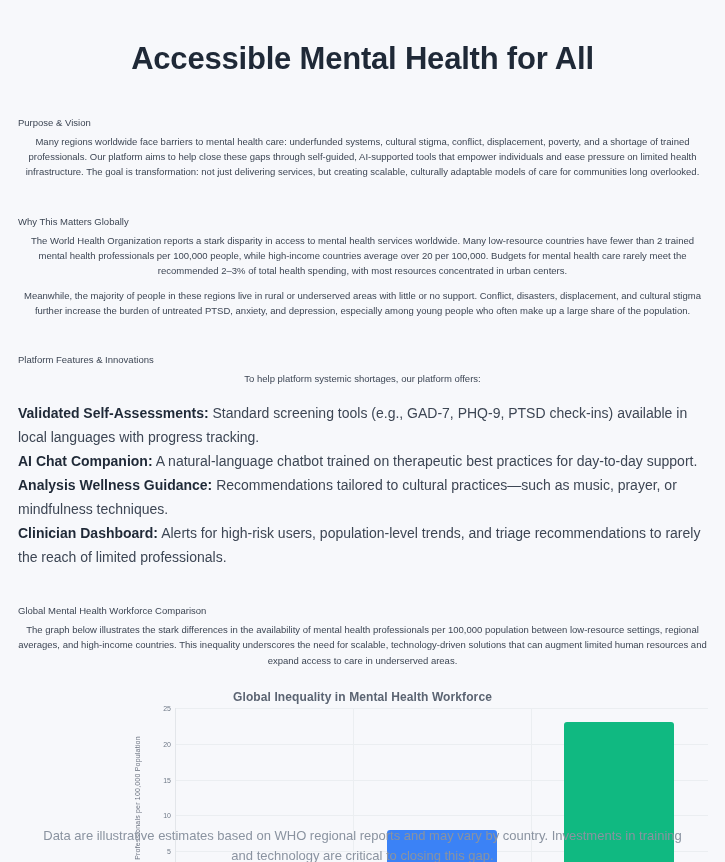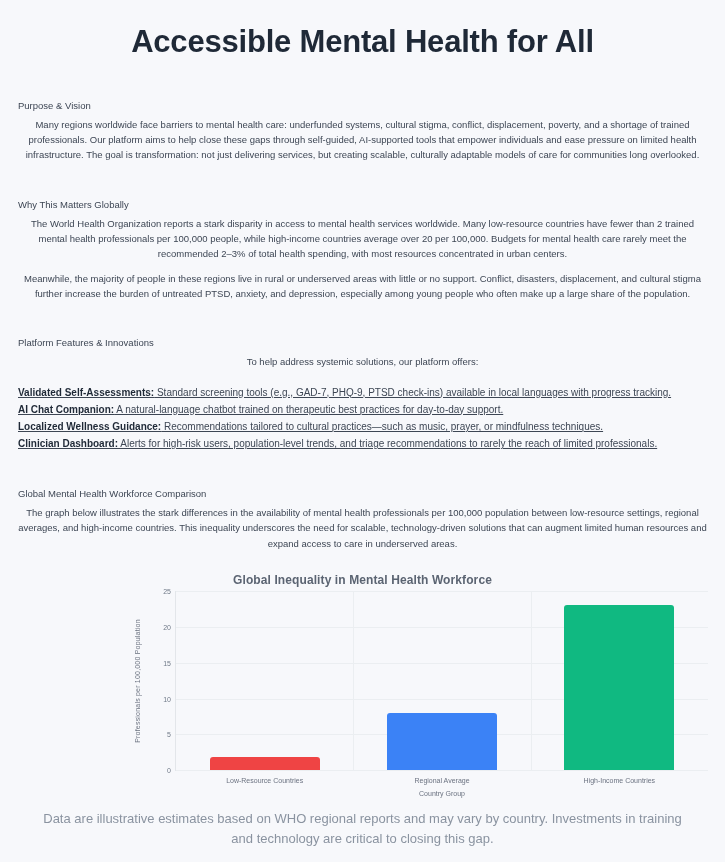--- a/index.html
+++ b/index.html
@@ -20,21 +20,21 @@
     height: 862px;
     position: relative;
     padding: 0;
   }
   .page-title {
     text-align: center;
     font-size: 31px;
     font-weight: bold;
     color: #1f2937;
     letter-spacing: -0.2px;
-    margin: 0;
+    margin: 17px;
     padding-top: 24px;
     padding-bottom: 4px;
   }
   .content {
     padding: 0 18px 0 18px;
   }
   .section {
     margin-top: 35px;
   }
   .section-heading {
@@ -49,24 +49,23 @@
     line-height: 1.62;
     color: #3d4654;
     margin: 0 0 9px 0;
     text-align: center;
   }
   .para:last-child { margin-bottom: 0; }
   .feature-list {
     margin-top: 14px;
   }
   .feature-item {
-    font-size: 10px;
+    font-size: 14px;
     line-height: 1.72;
     color: #3d4654;
-    text-decoration: underline;
   }
   .feature-item b {
     color: #1f2937;
     font-weight: bold;
   }
 
   
   .chart-block {
     margin-top: 22px;
     position: relative;
@@ -190,30 +189,30 @@
     </div>
 
     <div class="section">
       <div class="section-heading">Why This Matters Globally</div>
       <p class="para">The World Health Organization reports a stark disparity in access to mental health services worldwide. Many low-resource countries have fewer than 2 trained mental health professionals per 100,000 people, while high-income countries average over 20 per 100,000. Budgets for mental health care rarely meet the recommended 2–3% of total health spending, with most resources concentrated in urban centers.</p>
       <p class="para">Meanwhile, the majority of people in these regions live in rural or underserved areas with little or no support. Conflict, disasters, displacement, and cultural stigma further increase the burden of untreated PTSD, anxiety, and depression, especially among young people who often make up a large share of the population.</p>
     </div>
 
     <div class="section">
       <div class="section-heading">Platform Features &amp; Innovations</div>
-      <p class="para">To help address systemic solutions, our platform offers:</p>
+      <p class="para">To help platform systemic shortages, our platform offers:</p>
       <div class="feature-list">
         <div class="feature-item">
           <b>Validated Self-Assessments:</b><span> Standard screening tools (e.g., GAD-7, PHQ-9, PTSD check-ins) available in local languages with progress tracking.</span>
         </div>
         <div class="feature-item">
           <b>AI Chat Companion:</b><span> A natural-language chatbot trained on therapeutic best practices for day-to-day support.</span>
         </div>
         <div class="feature-item">
-          <b>Localized Wellness Guidance:</b><span> Recommendations tailored to cultural practices—such as music, prayer, or mindfulness techniques.</span>
+          <b>Analysis Wellness Guidance:</b><span> Recommendations tailored to cultural practices—such as music, prayer, or mindfulness techniques.</span>
         </div>
         <div class="feature-item">
           <b>Clinician Dashboard:</b><span> Alerts for high-risk users, population-level trends, and triage recommendations to rarely the reach of limited professionals.</span>
         </div>
       </div>
     </div>
 
     <div class="section">
       <div class="section-heading">Global Mental Health Workforce Comparison</div>
       <p class="para">The graph below illustrates the stark differences in the availability of mental health professionals per 100,000 population between low-resource settings, regional averages, and high-income countries. This inequality underscores the need for scalable, technology-driven solutions that can augment limited human resources and expand access to care in underserved areas.</p>

